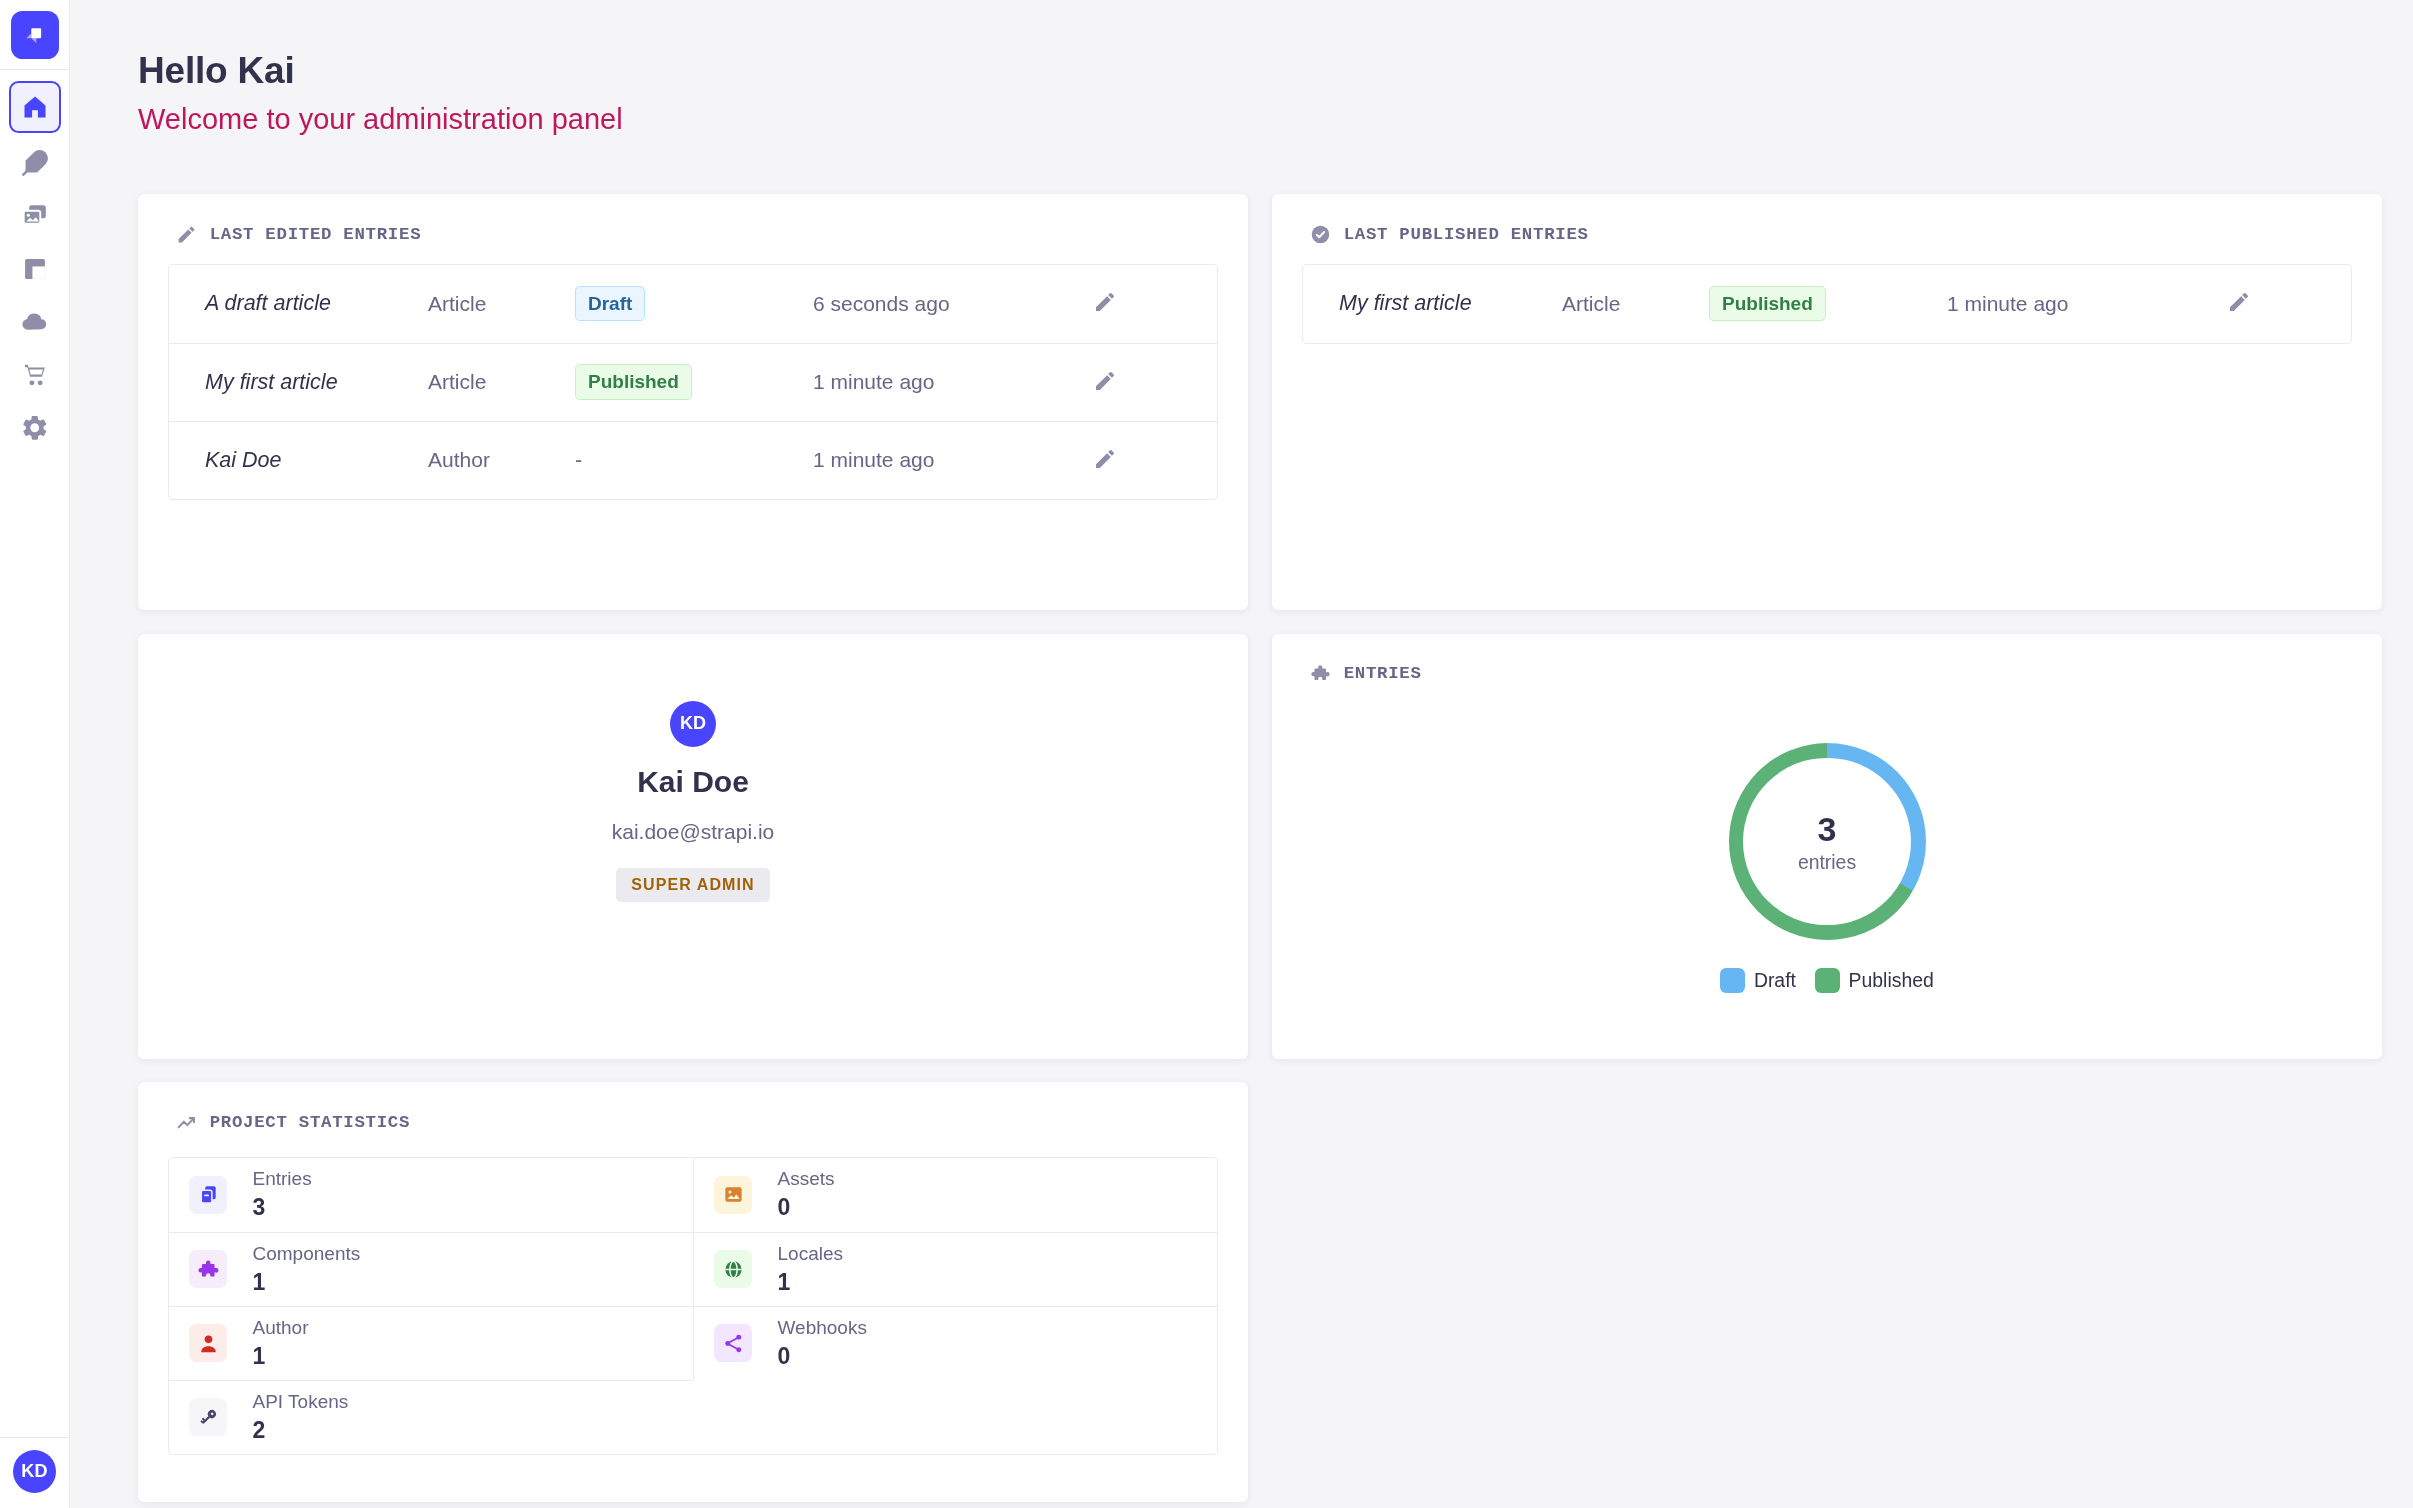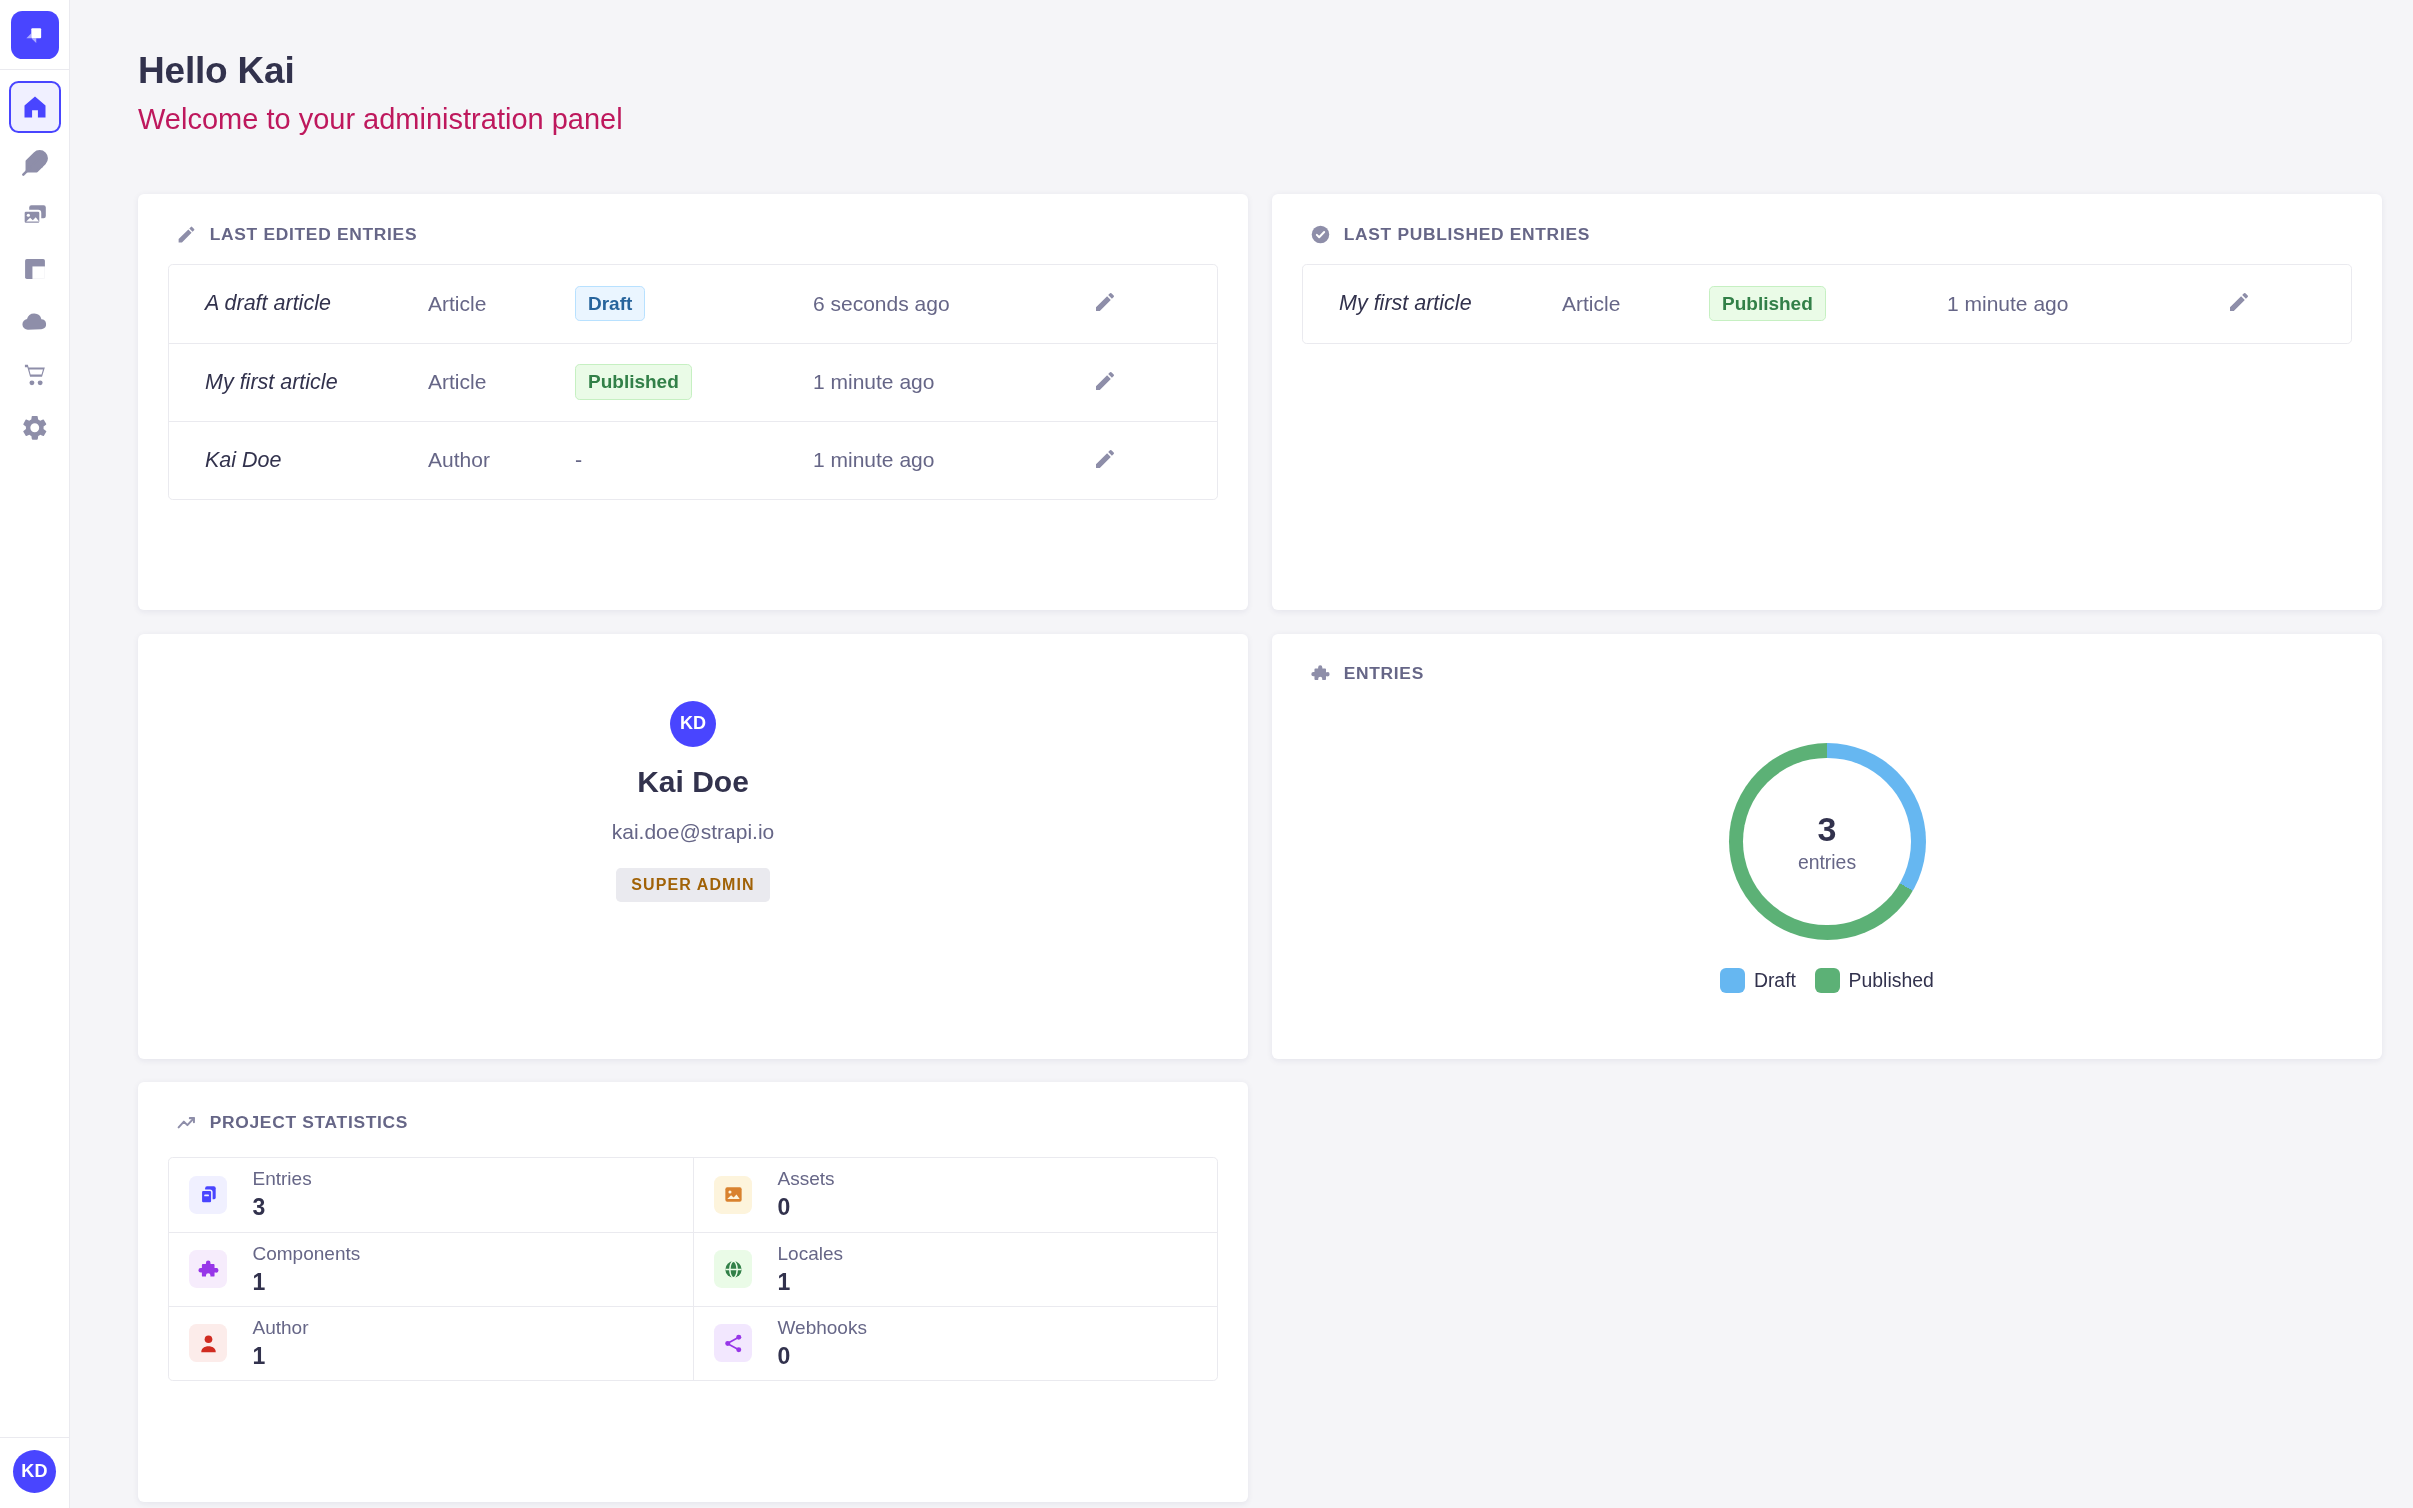--- a/index.html
+++ b/index.html
@@ -22,21 +22,21 @@
 
   
   .main { position:absolute; left:70px; top:0; right:0; bottom:0; padding:50px 32px 0 68px; }
   .page-title { font-size:37px; font-weight:700; color:#32324d; letter-spacing:-0.2px; }
   .page-subtitle { margin-top:11px; font-size:29px; color:#be185d; }
 
   .grid { margin-top:58px; display:grid; grid-template-columns:1110px 1110px; column-gap:24px; row-gap:23.5px; }
   .card { background:#ffffff; border-radius:6px; box-shadow:0 1.3px 6.7px rgba(33,33,82,.07); position:relative; }
   .card.r1 { height:416px; } .card.r2 { height:425px; } .card.r3 { height:420px; }
 
-  .card-head { display:flex; align-items:center; gap:12.7px; padding:29.5px 30px 0 38px; color:#666687; }
+  .card-head { display:flex; align-items:center; gap:12.7px; padding:29.5px 30px 0 38px; color:#666687;font-family:Liberation Mono, monospace; }
   .card-head .spacer { flex:1; }
   .card-title { font-size:17.4px; font-weight:700; letter-spacing:0.7px; color:#666687; }
   .head-ic { width:21px; height:21px; color:#8e8ea9; flex:0 0 auto; }
   .link { font-size:20px; color:#4945ff; cursor:pointer; text-decoration:none; }
 
   
   .itable { margin:19px 30px 0; border:0.7px solid #eaeaef; border-radius:4.7px; background:#fff; overflow:hidden; }
   .irow { display:grid; grid-template-columns:223px 147px 238px 278px 1fr; align-items:center; height:78px;
           padding-left:36px; border-top:0.7px solid #eaeaef; cursor:pointer; }
   .irow:first-child { border-top:none; }
@@ -354,18 +354,35 @@
                 <circle cx="17.5" cy="5.5" r="2.6"></circle>
                 <circle cx="17.5" cy="18.5" r="2.6"></circle>
             </svg>
             </span>
           <span>
               <div class="stat-label">Webhooks</div>
                 <div class="stat-value">0</div>
             </span>
         </div>
 
+        <div class="stat-cell">
+          <span class="stat-ic ic-key">
+            <svg width="23" height="23" viewBox="0 0 24 24" fill="currentColor">
+              <g transform="rotate(135 12 12)">
+                <circle cx="7" cy="12" r="4.2"></circle>
+                <rect x="10.5" y="10.9" width="10" height="2.2" rx="1"></rect>
+                <rect x="16" y="12" width="2" height="4" rx="0.8"></rect>
+                <rect x="19" y="12" width="2" height="3.2" rx="0.8"></rect>
+                <circle cx="6.6" cy="12" r="1.4" fill="#f6f6f9"></circle>
+              </g>
+            </svg>
+            </span>
+          <span>
+              <div class="stat-label">API Tokens</div>
+                <div class="stat-value">2</div>
+            </span>
+        </div>
 
       </div>
     </section>
   </div>
 </main>
 
 
 </body></html>

